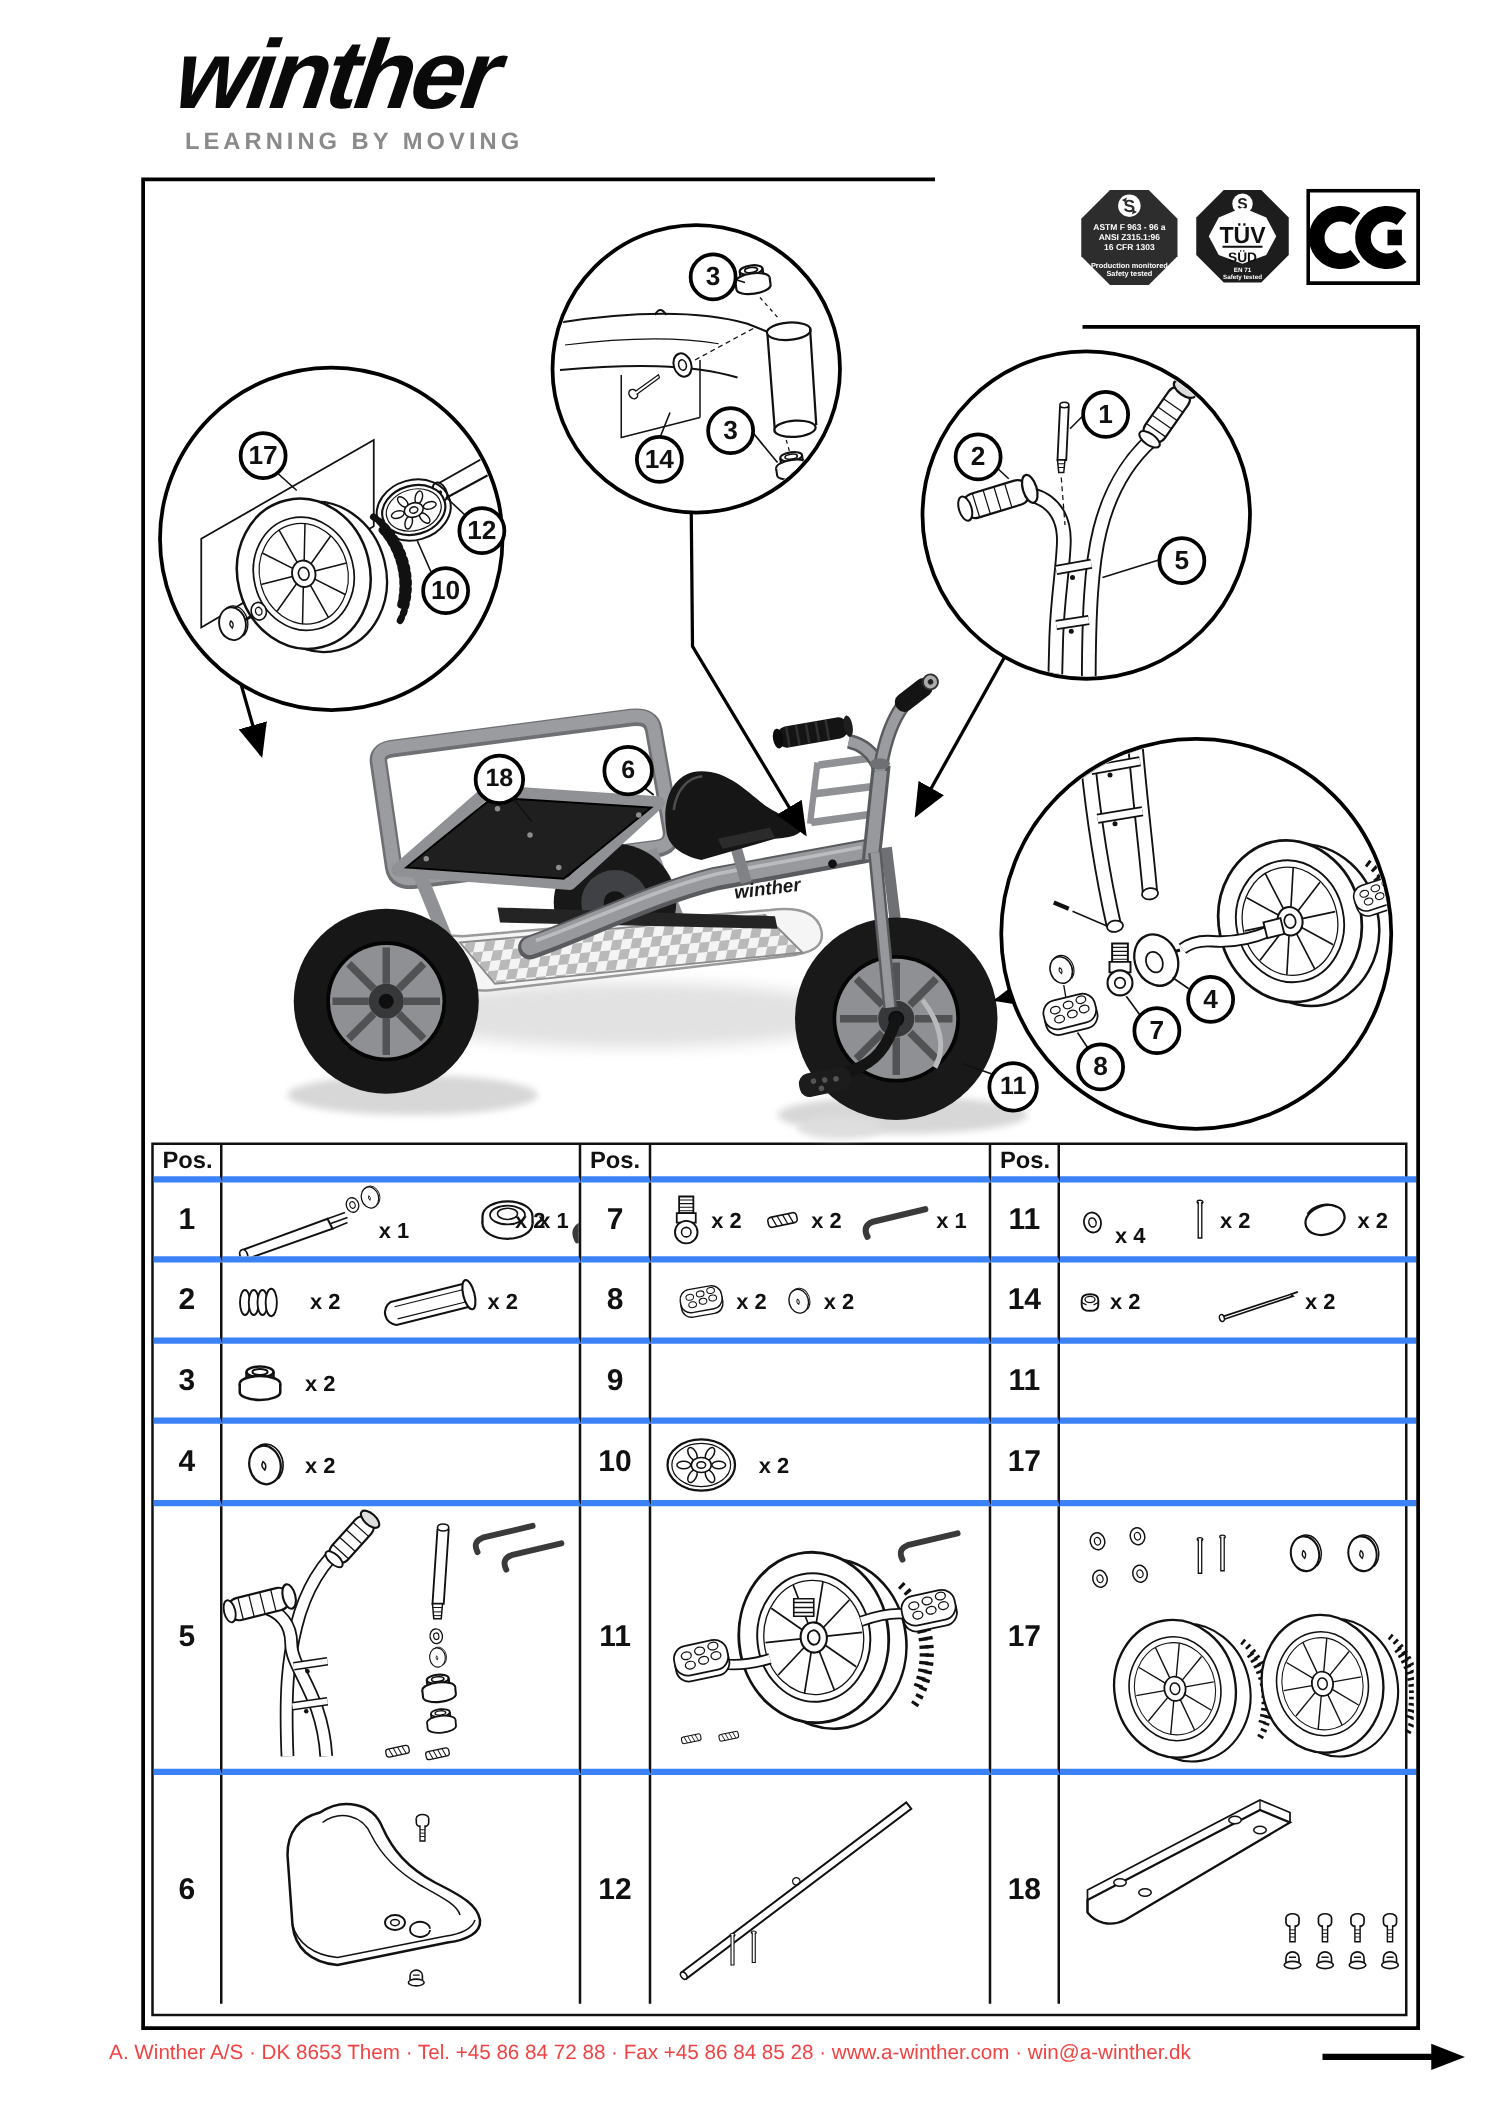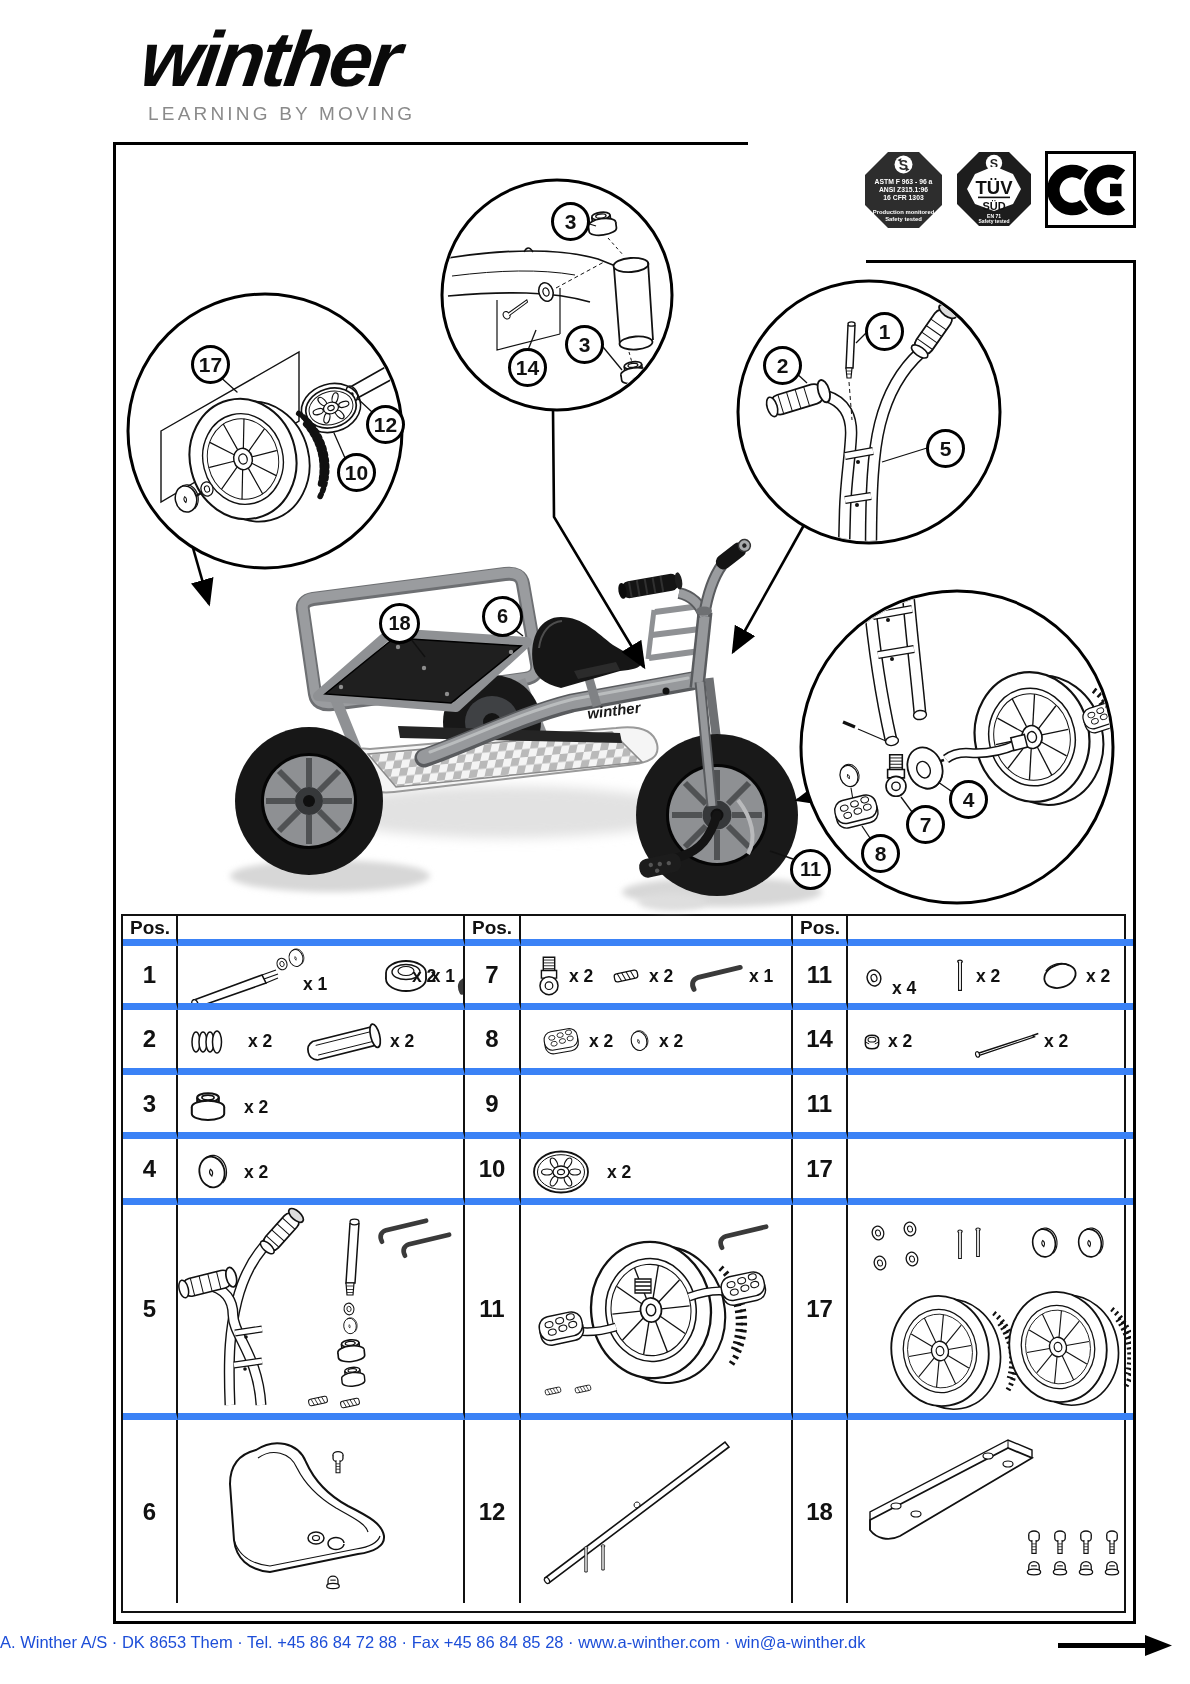--- a/index.html
+++ b/index.html
@@ -1,48 +1,48 @@
 <!DOCTYPE html>
 <html><head>
 <meta charset="utf-8">
 <style>
   html,body{margin:0;padding:0;background:#fff;}
   .page{position:relative;width:1190px;height:1684px;background:#ffffff;overflow:hidden;
         font-family:"Liberation Sans","DejaVu Sans",sans-serif;color:#111;}
   .abs{position:absolute;}
   
   .logo{left:141px;top:20px;width:420px;height:80px;}
-  .tagline{left:148px;top:103px;font-weight:normal;font-size:19px;letter-spacing:3.2px;color:#8a8a8a;}
+  .tagline{left:148px;top:103px;font-weight:bold;font-size:19px;letter-spacing:3.2px;color:#8a8a8a;}
   
   .model-box{left:954px;top:42px;width:182px;height:83px;background:#000;color:#fff;
              display:flex;align-items:center;justify-content:center;font-size:74px;letter-spacing:2px;}
   
   .langs{left:148px;top:166px;font-size:23px;line-height:30px;}
   .langs .row{display:flex;}
   .langs .code{width:73px;}
   
   .badges{left:864px;top:151px;width:272px;height:80px;display:flex;justify-content:space-between;align-items:flex-start;}
   
   .plabel{position:absolute;background:#fff;border:3px solid #000;border-radius:50%;
           display:flex;align-items:center;justify-content:center;font-weight:bold;z-index:5;}
   .pl32{width:33px;height:33px;font-size:21px;}
   .pl34{width:35px;height:35px;font-size:20px;}
   
   .ptable{left:121px;top:914px;width:1005px;height:699px;}
   .grid{display:grid;width:100%;height:100%;box-sizing:border-box;border:2.5px solid #111;
         grid-template-columns:55px 287px 56px 272px 55px 285px;
         grid-template-rows:30px 64px 65px 64px 66px 215px 183px;}
-  .cell{border-right:2px solid #111;border-bottom:7px solid #3b82f6;position:relative;box-sizing:border-box;overflow:hidden;}
+  .cell{border-right:2px solid #111;border-bottom:5px solid #3b82f6;position:relative;box-sizing:border-box;overflow:hidden;}
   .cell.last-col{border-right:none;}
   .cell.last-row{border-bottom:none;}
   .hcell{display:flex;align-items:center;padding-left:7px;font-weight:bold;font-size:19px;}
   .poscell{display:flex;align-items:center;justify-content:center;font-weight:bold;font-size:24px;}
   .qty{position:absolute;font-weight:bold;font-size:17.5px;white-space:nowrap;}
   
-  .footer-text{left:0;top:1633px;width:1040px;font-size:16.5px;color:#1d4ed8;}
+  .footer-text{left:0;top:1633px;width:1040px;text-align:center;font-size:16.5px;color:#ef4444;}
   svg text{font-family:"Liberation Sans","DejaVu Sans",sans-serif;}
 </style>
 </head>
 <body>
 
 <div class="page">
 
   <svg class="abs logo" viewBox="0 0 420 80">
     <text x="6" y="66" font-size="78" font-weight="bold" font-style="italic" letter-spacing="-3" fill="#0a0a0a" transform="skewX(-8)">winther</text>
   </svg>

